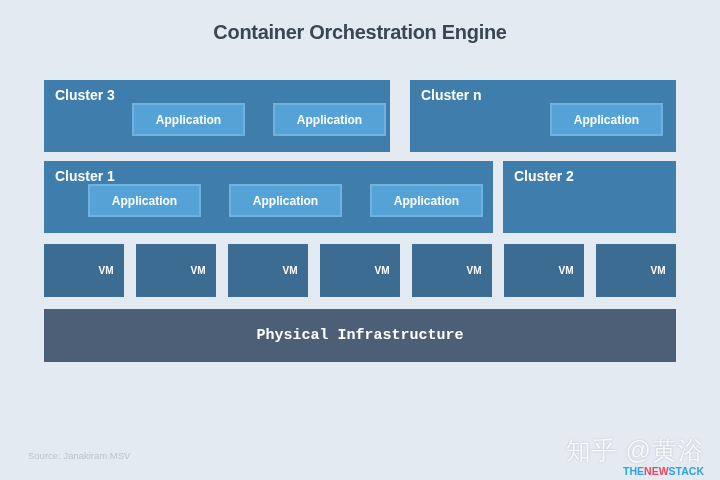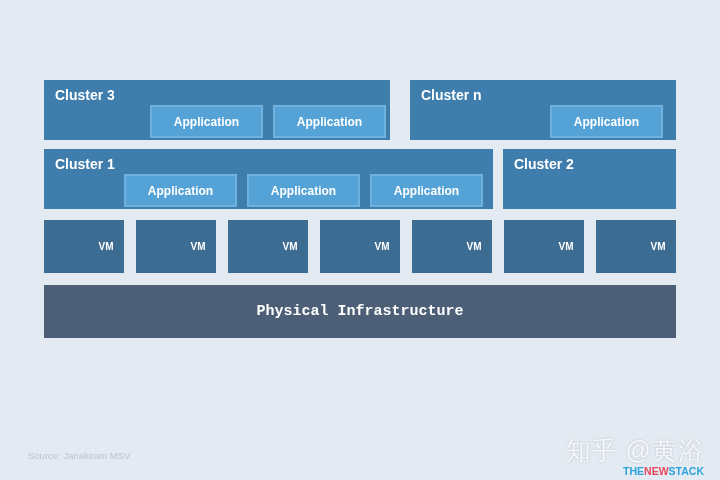--- a/index.html
+++ b/index.html
@@ -16,30 +16,30 @@
   }
   .stack { position:absolute; left:44px; top:80px; width:632px; }
   .banner {
     height:53px; margin-bottom:9px; background: var(--banner, #4498d3);
     display:flex; align-items:center; justify-content:center;
   }
   .banner-label, .cluster-label, .app-label, .vm-label, .physical-label {
     color:#fff; font-weight:bold;
   }
   .banner-label { font-size:15px; }
-  .cluster-row { display:flex; height:60px; }
+  .cluster-row { display:flex; height:72px; }
   .row-a { margin-bottom:9px; }
   .row-b { margin-bottom:11px; }
   .cluster { position:relative; background: var(--cluster, #3e7dac); }
   .cluster-3 { width:346px; margin-right:20px; }
   .cluster-n { flex:1;padding-left:32px; }
   .cluster-1 { width:449px; margin-right:10px; }
   .cluster-2 { flex:1; }
   .cluster-label { position:absolute; top:7px; left:11px; font-size:14px; }
-  .apps { position:absolute; bottom:2px; display:flex; gap:10px; }
+  .apps { position:absolute; bottom:16px; display:flex; gap:28px; }
   .apps-c3 { right:4px; }
   .apps-cn { right:13px; }
   .apps-c1 { right:10px; }
   .app {
     width:113px; height:33px;
     background: var(--application_fill, #55a3d6);
     border:2px solid var(--application_border, #6fb2de);
     display:flex; align-items:center; justify-content:center;
   }
   .app-label { font-size:12px; }
@@ -67,20 +67,21 @@
   }
   .wm-logo { font-size:10.5px; font-weight:bold; line-height:1; margin-top:1px; letter-spacing:0; }
   .logo-blue { color: var(--logo_blue, #2ea3dc); }
   .logo-red  { color: var(--logo_red,  #e9485c); }
 </style>
 </head>
 <body>
 
 <div class="screen">
 
+  <div class="page-title">Container Orchestration Engine</div>
 
   <div class="stack">
 
 
     <div class="cluster-row row-a">
       <div class="cluster cluster-3">
         <span class="cluster-label">Cluster 3</span>
         <div class="apps apps-c3">
           <div class="app">
             <span class="app-label">Application</span>

